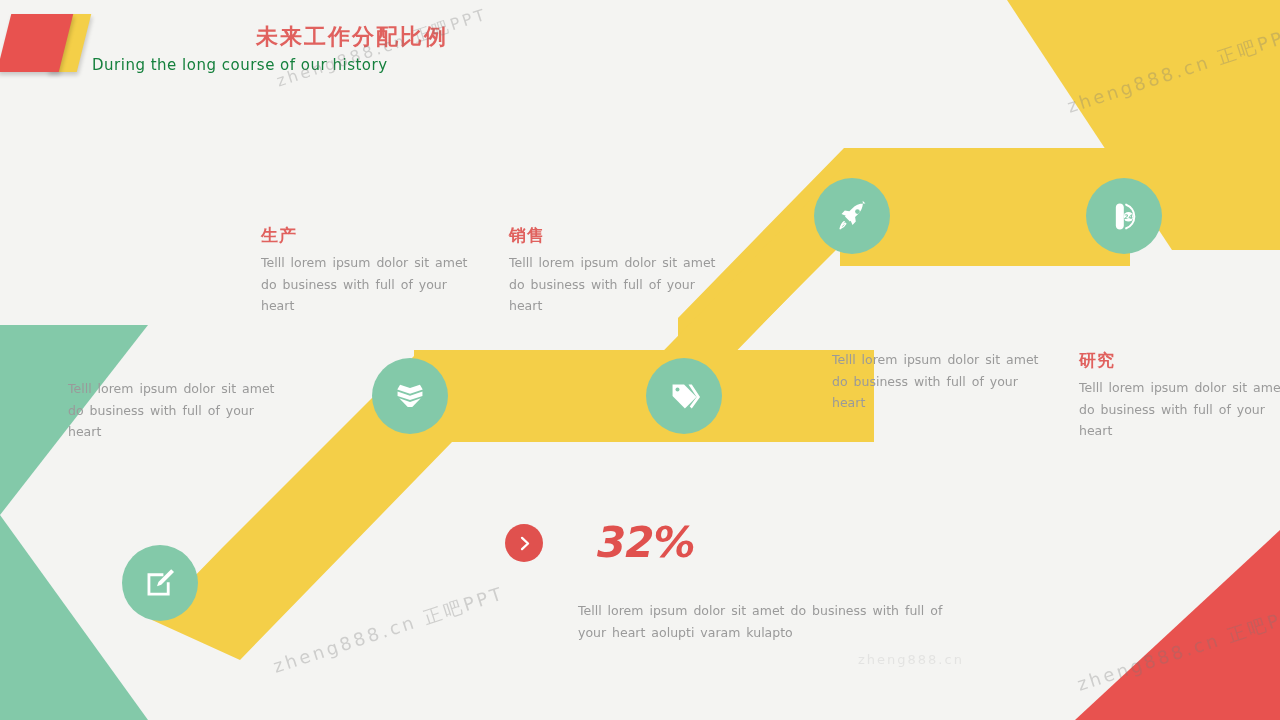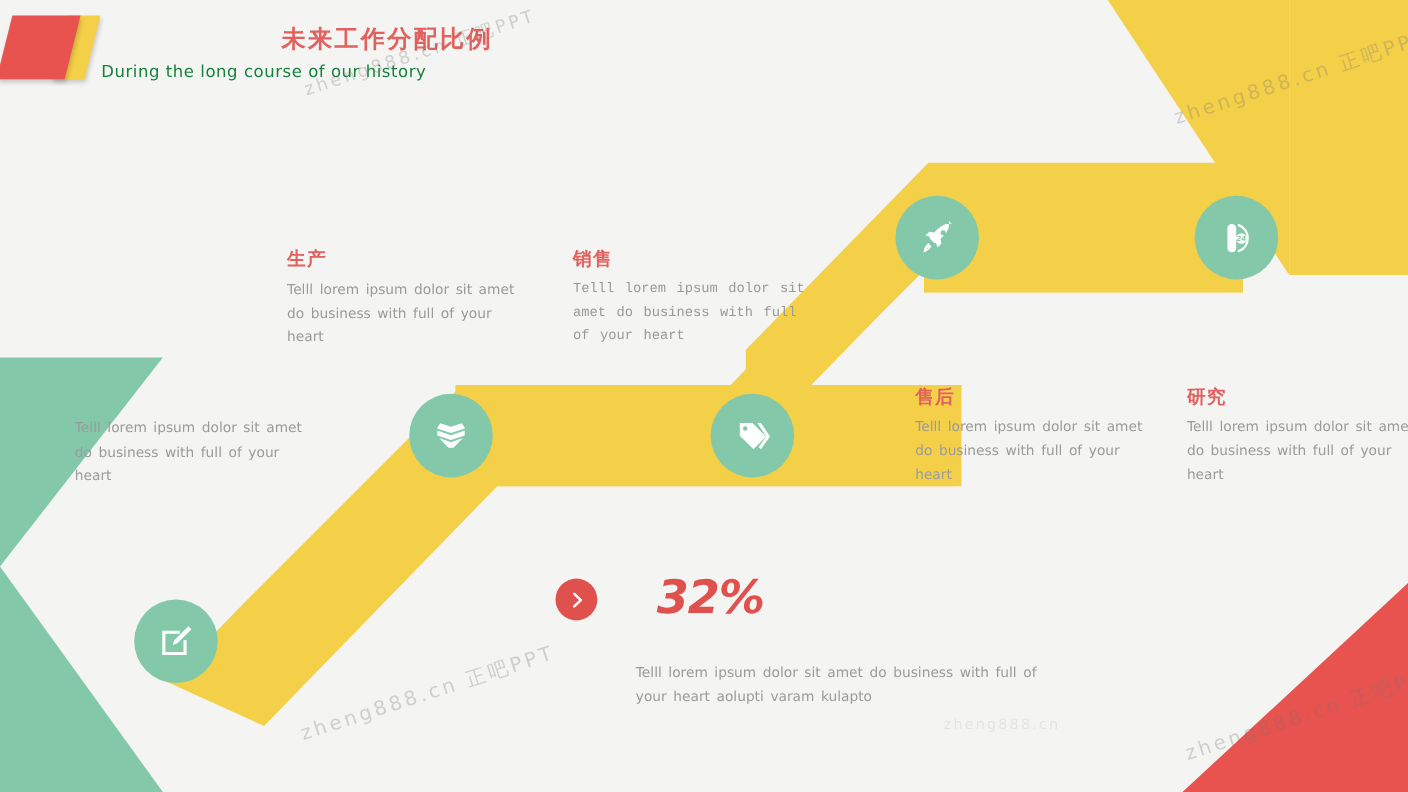--- a/index.html
+++ b/index.html
@@ -150,21 +150,21 @@
     color: #9a9a9a;
     word-spacing: 2px;
   }
 
   
   #stat-row {
     position: absolute;
     left: 505px;
     top: 522px;
     display: flex;
-    align-items: flex-end;
+    align-items: center;
   }
   #stat-arrow {
     width: 38px;
     height: 38px;
     border-radius: 50%;
     background: #e0514e;
     display: flex;
     align-items: center;
     justify-content: center;
   }
@@ -298,27 +298,26 @@
 
   <div class="txt-block" style="left:68px; top:378px;">
     <p class="txt-body">Telll lorem ipsum dolor sit amet do business with full of your heart</p>
   </div>
 
   <div class="txt-block" style="left:261px; top:224px;">
     <p class="txt-head">生产</p>
     <p class="txt-body">Telll lorem ipsum dolor sit amet do business with full of your heart</p>
   </div>
 
-  <div class="txt-block" style="left:521px; top:224px;font-family:Liberation Mono, monospace;">
+  <div class="txt-block" style="left:509px; top:224px;">
     <p class="txt-head">销售</p>
     <p class="txt-body">Telll lorem ipsum dolor sit amet do business with full of your heart</p>
   </div>
 
   <div class="txt-block" style="left:832px; top:349px;">
-    <p class="txt-head">售后</p>
     <p class="txt-body">Telll lorem ipsum dolor sit amet do business with full of your heart</p>
   </div>
 
   <div class="txt-block" style="left:1079px; top:349px;">
     <p class="txt-head">研究</p>
     <p class="txt-body">Telll lorem ipsum dolor sit amet do business with full of your heart</p>
   </div>
 
   <div id="stat-row">
     <div id="stat-arrow">

